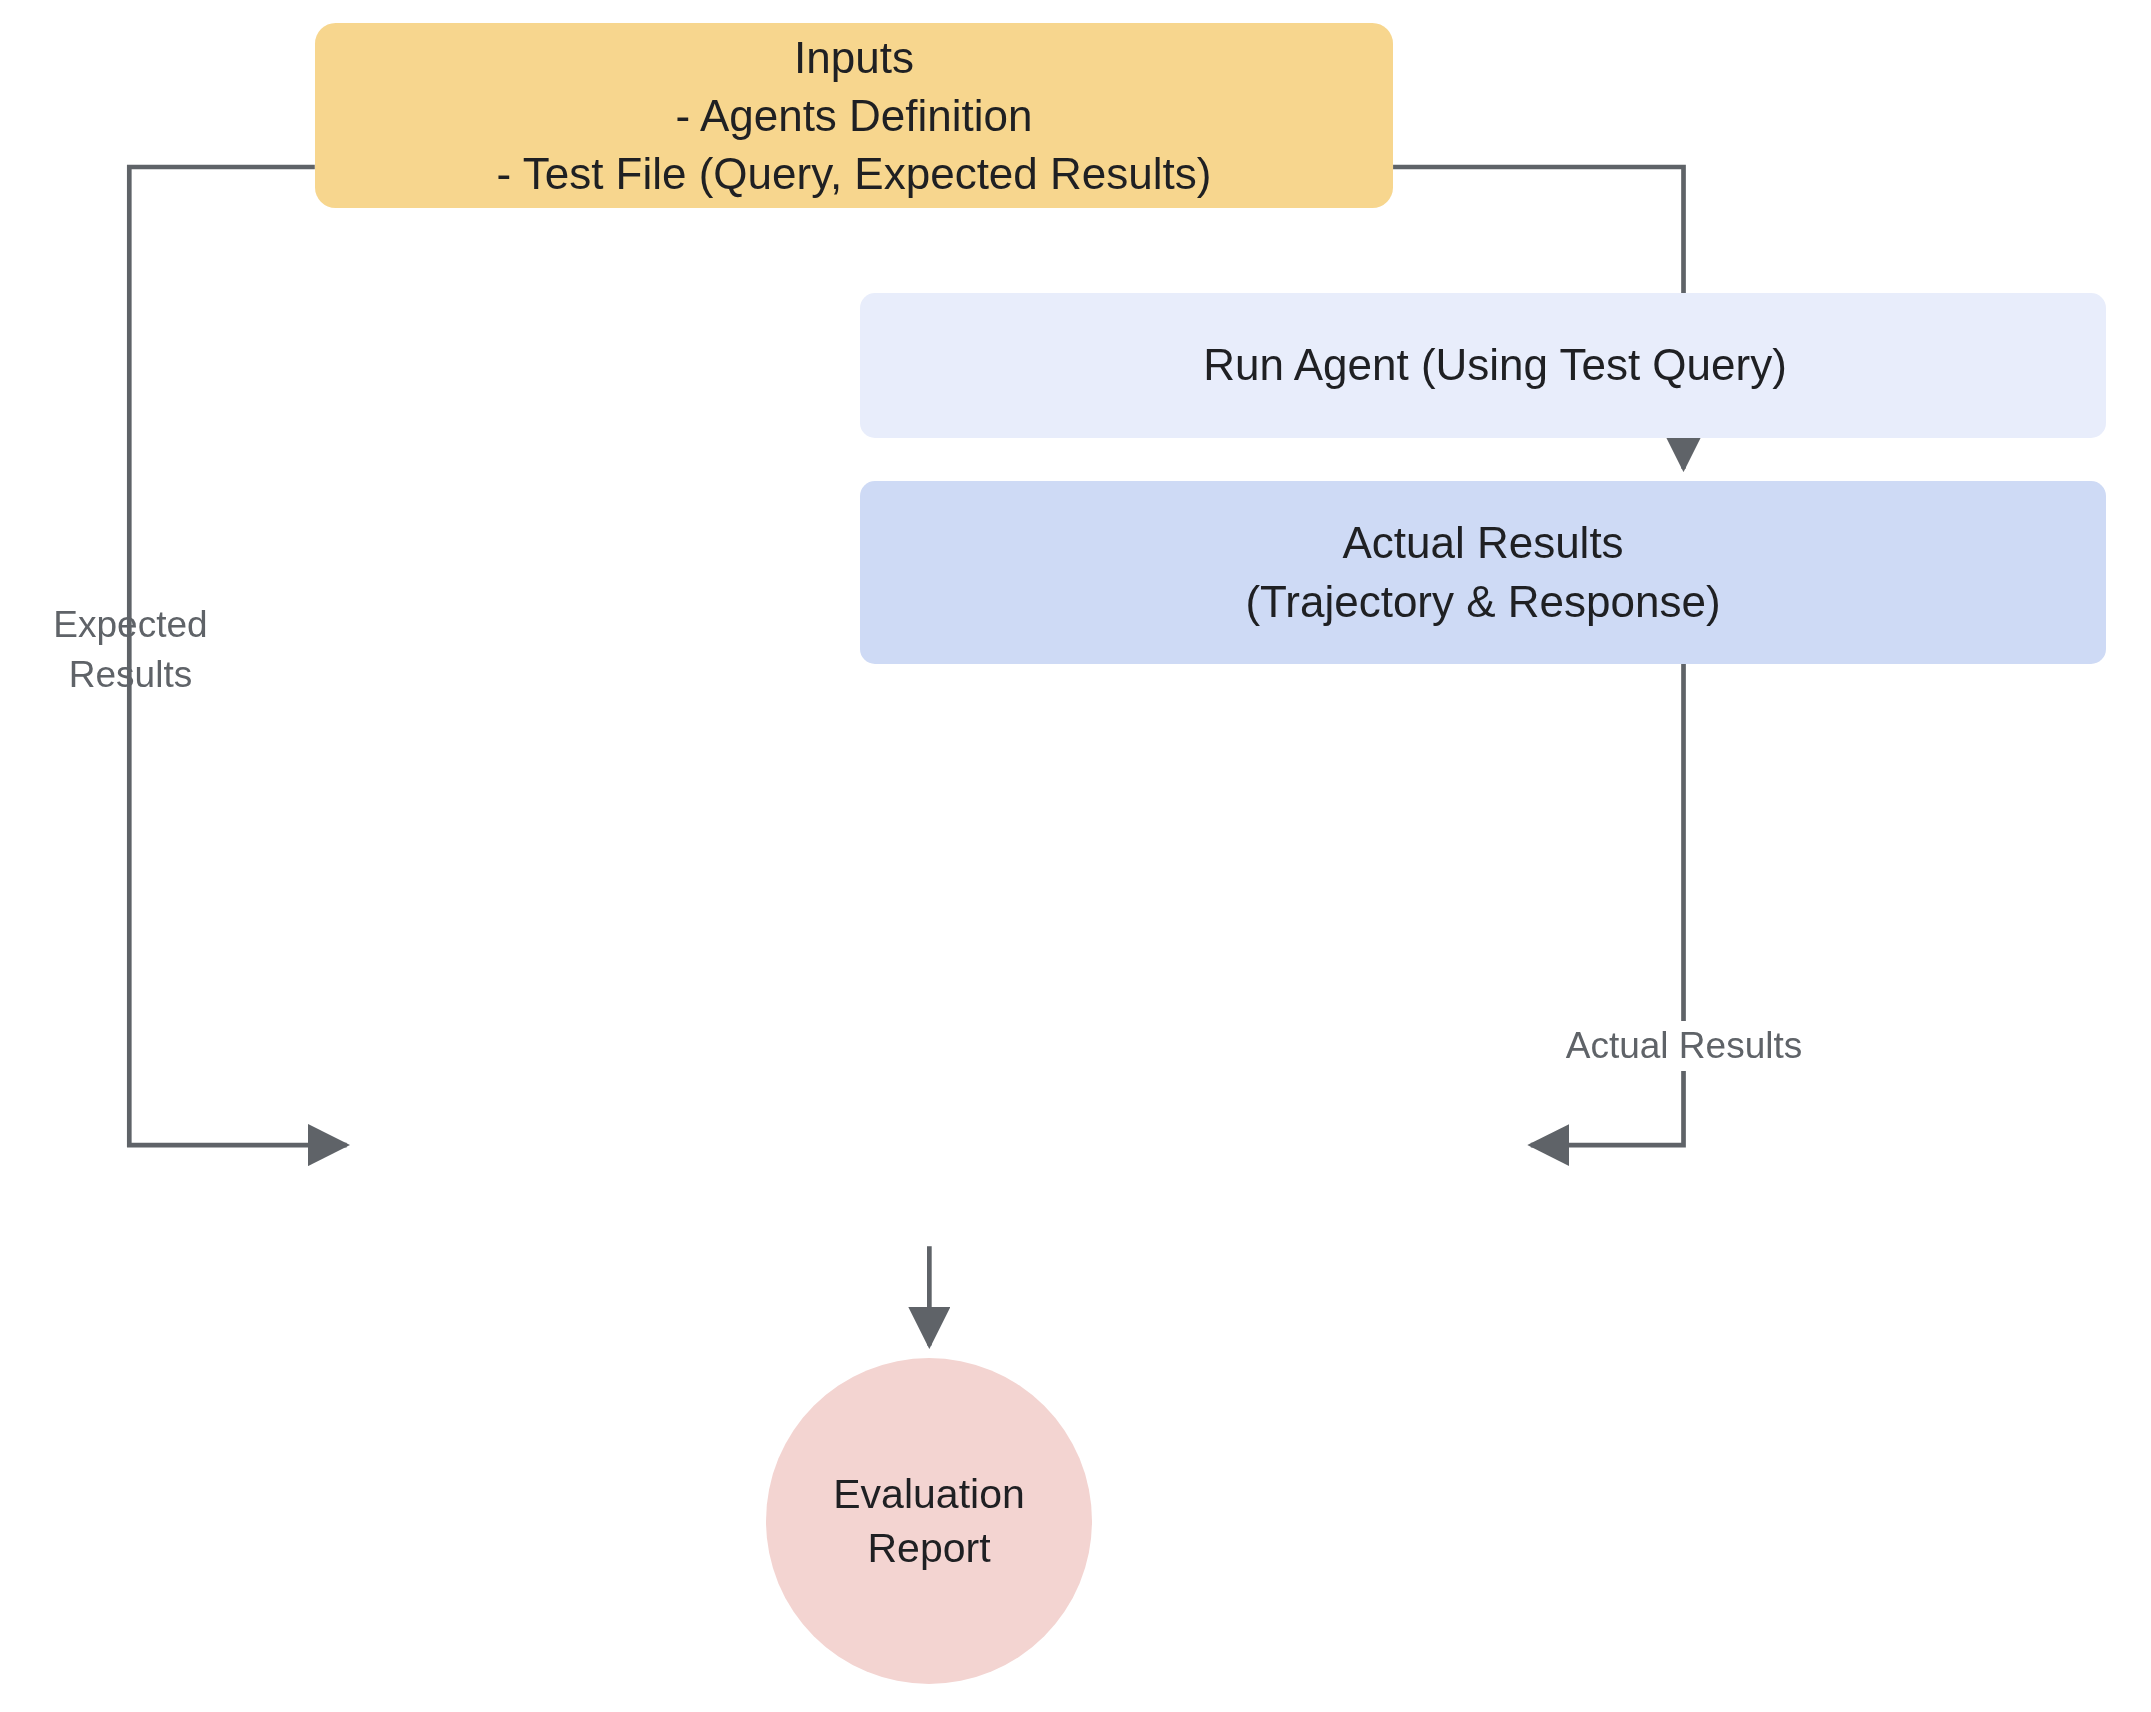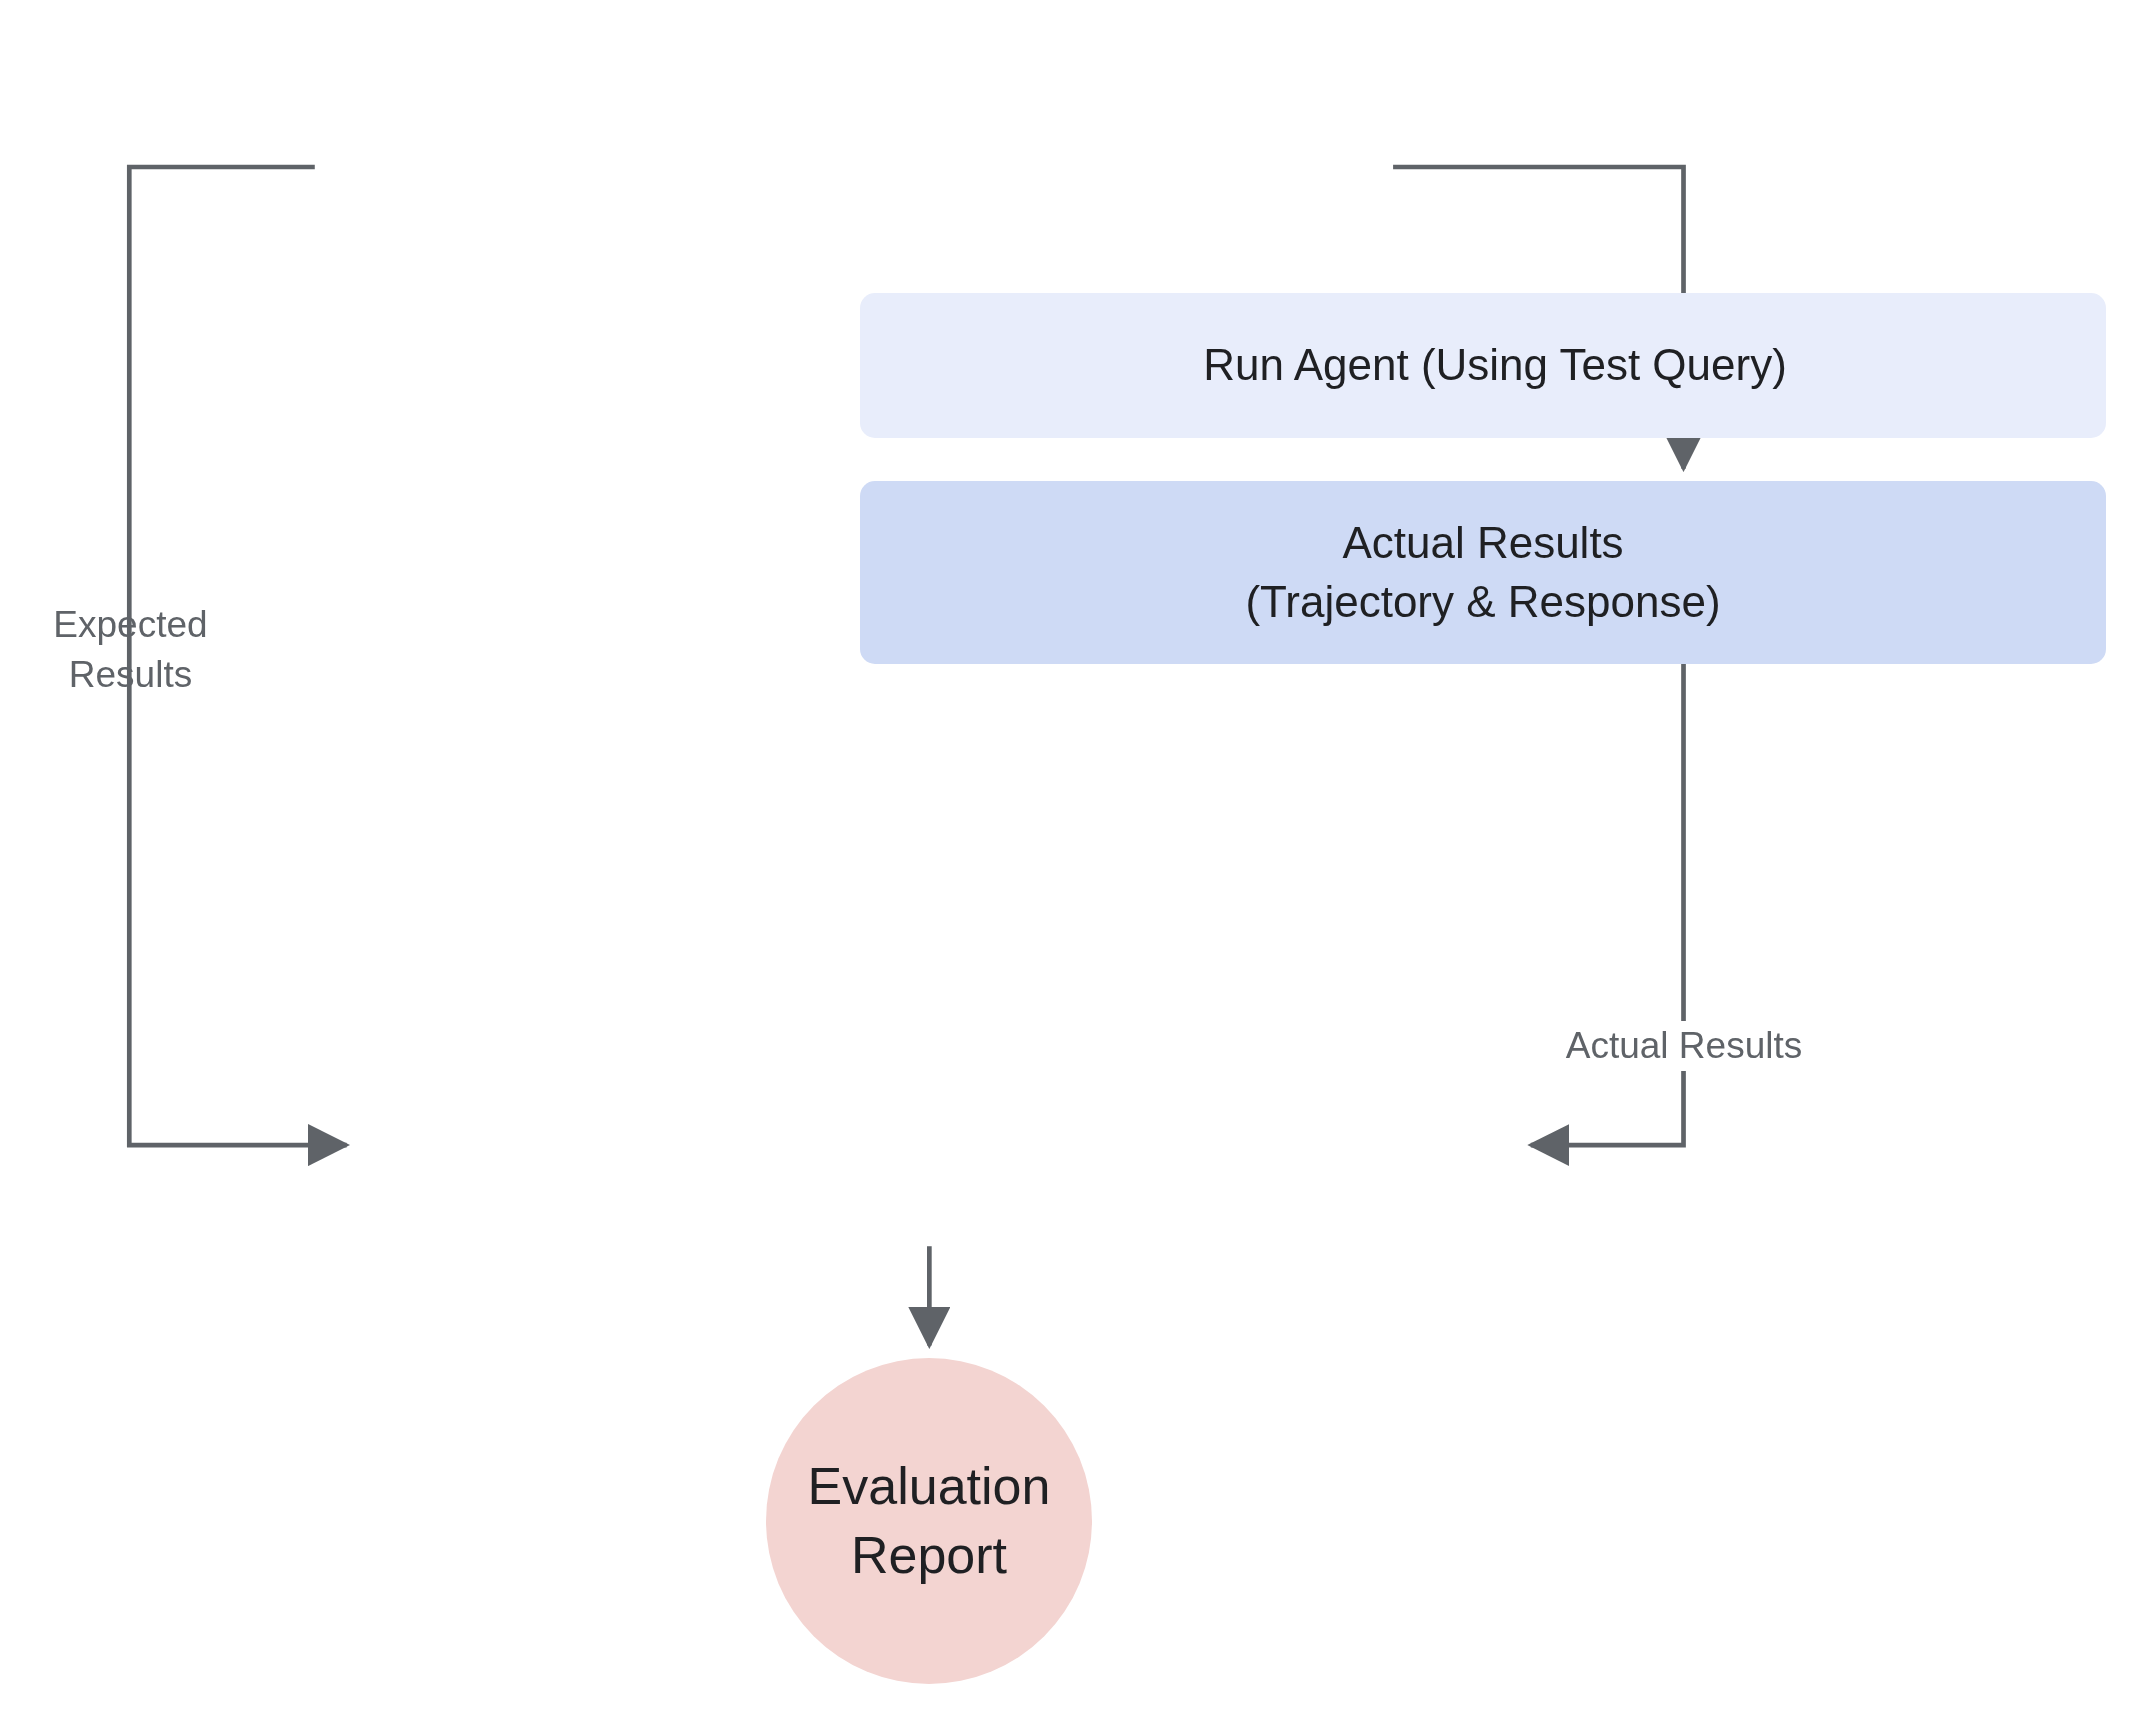--- a/index.html
+++ b/index.html
@@ -65,21 +65,21 @@
     border-radius: 11.2px;
     font-size: 44px;
   }
   #node-evaluation-report {
     left: 766px;
     top: 1358px;
     width: 326px;
     height: 326px;
     background: #F3D4D1;
     border-radius: 50%;
-    font-size: 52px;
+    font-size: 41px;
   }
   .edge-label {
     position: absolute;
     color: #5F6368;
     font-size: 37px;
     line-height: 1.35;
     text-align: center;
     white-space: pre-line;
   }
   #label-expected-results {
@@ -121,20 +121,23 @@
 
     <path d="M 1487 178 L 1797 178 L 1797 455" fill="none" stroke="#5F6368" stroke-width="5" marker-end="url(#arrowhead)"></path>
 
     <path d="M 1797 468 L 1797 500" fill="none" stroke="#5F6368" stroke-width="5" marker-end="url(#arrowhead)"></path>
 
     <path d="M 1797 708 L 1797 1222 L 1634 1222" fill="none" stroke="#5F6368" stroke-width="5" marker-end="url(#arrowhead)"></path>
 
     <path d="M 992 1330 L 992 1436" fill="none" stroke="#5F6368" stroke-width="5" marker-end="url(#arrowhead)"></path>
   </svg>
 
+  <div class="node" id="node-inputs">Inputs
+- Agents Definition
+- Test File (Query, Expected Results)</div>
 
   <div class="node" id="node-run-agent">Run Agent (Using Test Query)</div>
 
   <div class="node" id="node-actual-results">Actual Results
 (Trajectory &amp; Response)</div>
 
 
   <div class="node" id="node-evaluation-report">Evaluation
 Report</div>
 

